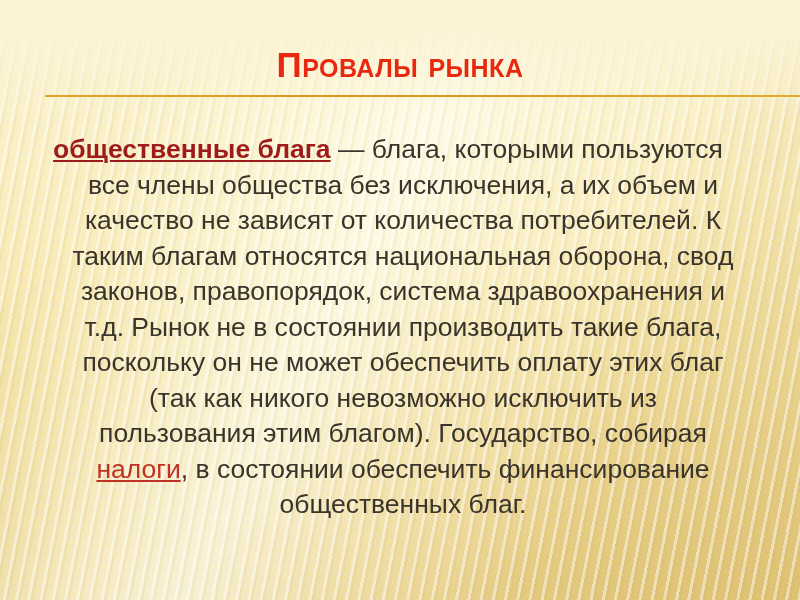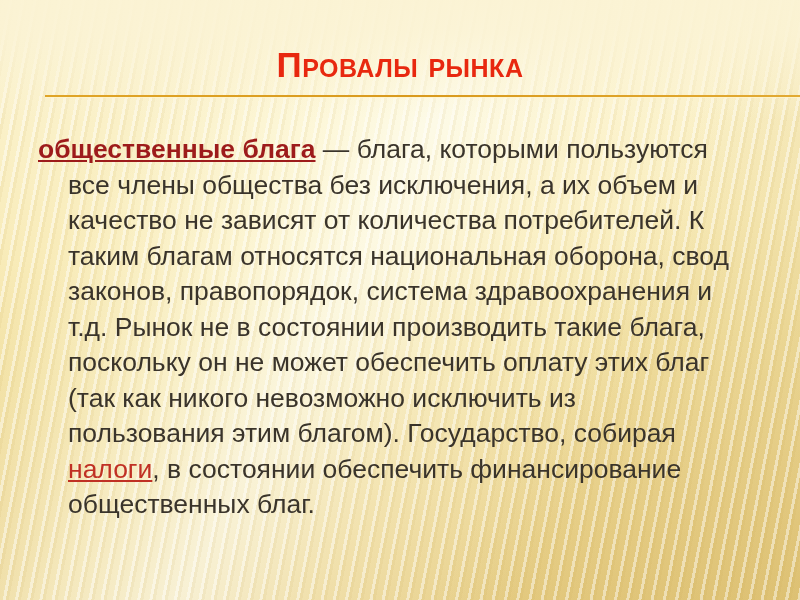--- a/index.html
+++ b/index.html
@@ -142,21 +142,21 @@
     width: 700px;
   }
   .body-par {
     margin: 0;
     padding-left: 30px;
     text-indent: -30px;
     font-family: "Liberation Sans", "DejaVu Sans", sans-serif;
     font-size: 26.5px;
     line-height: 35.5px;
     color: #3A342B;
-    text-align: left;
+    text-align: center;
     word-spacing: 0px;
   }
   .term {
     color: #9D1B1B;
     font-weight: 700;
     text-decoration: underline;
     text-underline-offset: 2px;
     text-decoration-thickness: 2px;
   }
   .hyperlink {

